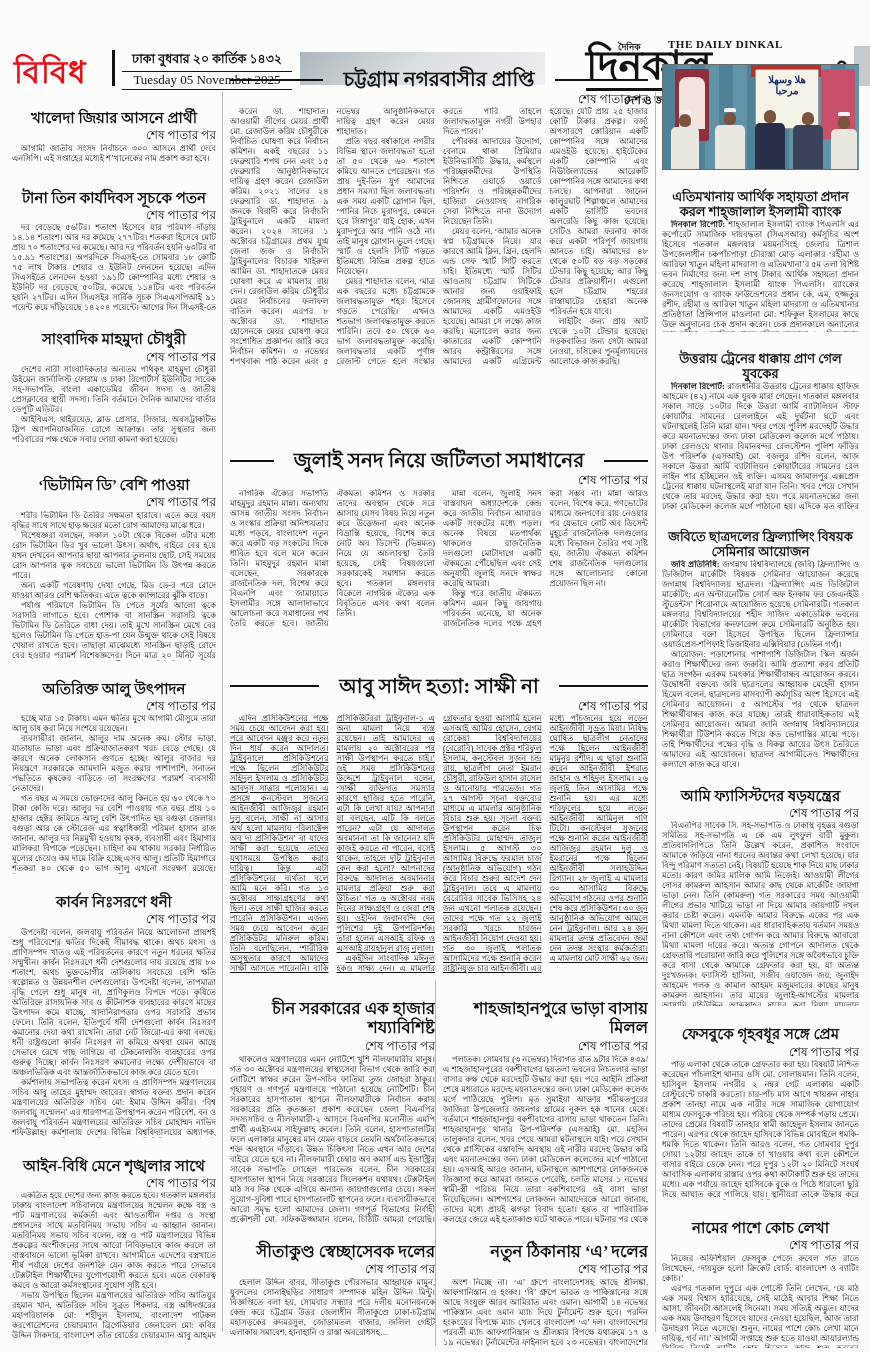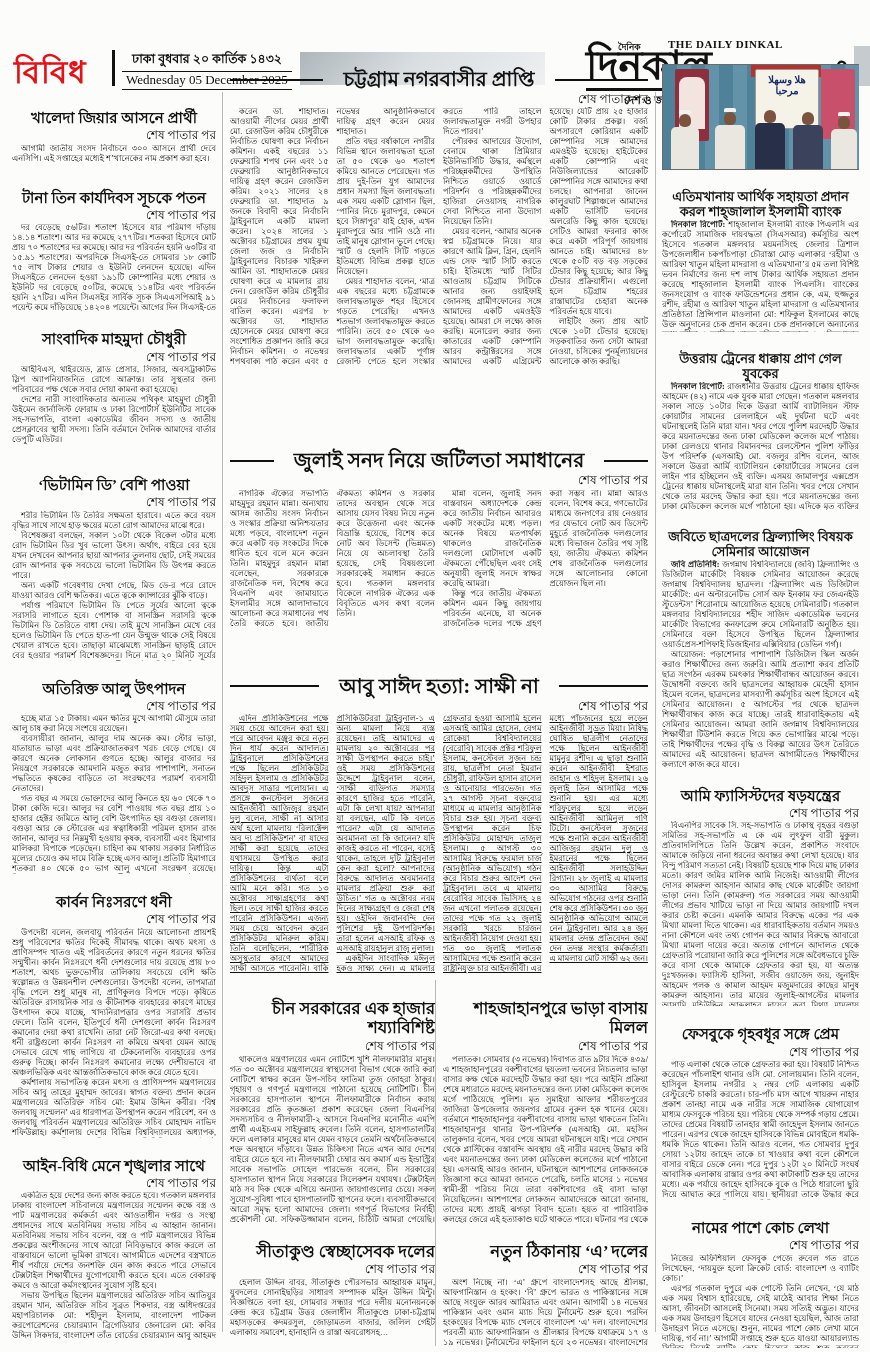--- a/index.html
+++ b/index.html
@@ -74,21 +74,21 @@
   .t-dark{background:#3a425c;}
 </style>
 </head>
 <body>
 
 <header id="masthead">
   <div id="section-logo">বিবিধ</div>
   <div id="logo-divider"></div>
   <div id="dateblock">
     <div class="bn">ঢাকা বুধবার ২০ কার্তিক ১৪৩২</div>
-    <div class="en">Wednesday 05 December 2025</div>
+    <div class="en">Tuesday 05 November 2025</div>
   </div>
   <div id="gray-bar"></div>
   <div id="paper-mast">
     <span id="paper-prefix">দৈনিক</span>
     <span id="paper-en">THE DAILY DINKAL</span>
     <span id="paper-bn">দিনকাল</span>
     <span id="paper-rule"></span>
     <span id="paper-tagline">দেশ ও জনগণের কথা বলে</span>
   </div>
   <div id="pageno-bar"></div>
@@ -116,22 +116,22 @@
       <div class="abody" style="height: 88px;">
         <p>দর বেড়েছে ৫৬টির। শতাংশ হিসেবে যার পরিমাণ দাঁড়ায় ১৪.১৪ শতাংশ। আর দর কমেছে ২৭৭টির। শতকরা হিসেবে মোট প্রায় ৭০ শতাংশের দর কমেছে। আর দর পরিবর্তন হয়নি ৬৩টির বা ১৫.৯১ শতাংশের। অপরদিকে সিএসই-তে সোমবার ১৮ কোটি ৭৫ লাখ টাকার শেয়ার ও ইউনিট লেনদেন হয়েছে। এদিন সিএসইতে লেনদেন হওয়া ১৯১টি কোম্পানির মধ্যে শেয়ার ও ইউনিট দর বেড়েছে ৫০টির, কমেছে ১১৪টির এবং পরিবর্তন হয়নি ২৭টির। এদিন সিএসইর সার্বিক সূচক সিএএসপিআই ৯১ পয়েন্ট কমে দাঁড়িয়েছে ১৪২০৪ পয়েন্টে। আগের দিন সিএসই-তে ২৫ কোটি ৫৩ লাখ টাকার শেয়ার ও ইউনিট লেনদেন হয়েছিল। আর সূচক সিএএসপিআই ১৬ পয়েন্ট কমেছিল।</p>
       </div>
     </article>
     <article class="article">
       <div class="hl-plain">
         <h2 class="hl">সাংবাদিক মাহমুদা চৌধুরী</h2>
       </div>
       <div class="dateline">শেষ পাতার পর</div>
       <div class="abody" style="height: 92px;">
+        <p>দেশের নারী সাংবাদিকতার অন্যতম পথিকৃৎ মাহমুদা চৌধুরী উইমেন জার্নালিস্ট ফোরাম ও ঢাকা রিপোর্টার্স ইউনিটির সাবেক সহ-সভাপতি, বাংলা একাডেমির জীবন সদস্য ও জাতীয় প্রেসক্লাবের স্থায়ী সদস্য। তিনি বর্তমানে দৈনিক আমাদের বার্তার ডেপুটি এডিটর।</p>
         <p>আইবিএস, থাইরয়েড, ব্লাড প্রেসার, সিজার, অবসট্রাকটিভ স্লিপ অ্যাপনিয়াজনিত রোগে আক্রান্ত। তার সুস্থতার জন্য পরিবারের পক্ষ থেকে সবার দোয়া কামনা করা হয়েছে।</p>
-        <p>দেশের নারী সাংবাদিকতার অন্যতম পথিকৃৎ মাহমুদা চৌধুরী উইমেন জার্নালিস্ট ফোরাম ও ঢাকা রিপোর্টার্স ইউনিটির সাবেক সহ-সভাপতি, বাংলা একাডেমির জীবন সদস্য ও জাতীয় প্রেসক্লাবের স্থায়ী সদস্য। তিনি বর্তমানে দৈনিক আমাদের বার্তার ডেপুটি এডিটর।</p>
       </div>
     </article>
     <article class="article">
       <div class="hl-plain">
         <h2 class="hl">‘ভিটামিন ডি’ বেশি পাওয়া</h2>
       </div>
       <div class="dateline">শেষ পাতার পর</div>
       <div class="abody" style="height: 150px;">
         <p>শরীর ভিটামিন ডি তৈরির সক্ষমতা হারাবে। এতে করে বয়স বৃদ্ধির সাথে সাথে হাড় ক্ষয়ের মতো রোগ আমাদের মাঝে ধরে।</p>
         <p>বিশেষজ্ঞরা বলছেন, সকাল ১০টা থেকে বিকেল ৩টার মধ্যে রোদ ভিটামিন ডির খুব ভালো উৎস। অর্থাৎ, বাইরে বের হয়ে যখন দেখবেন আপনার ছায়া আপনার তুলনায় ছোট, সেই সময়ের রোদ আপনার ত্বক সবচেয়ে ভালো ভিটামিন ডি উৎপন্ন করতে পারে।</p>

